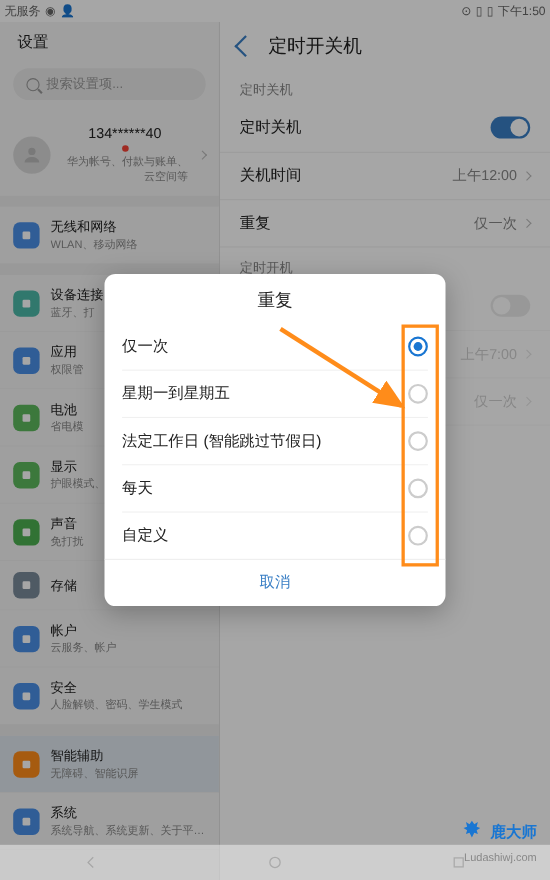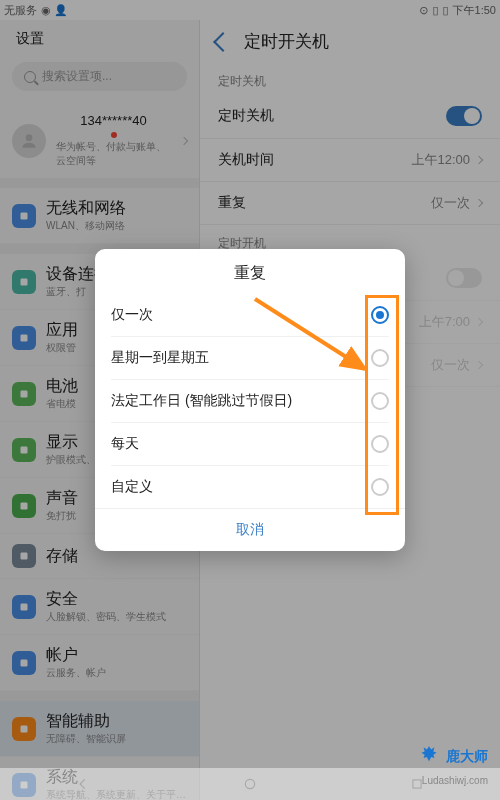--- a/index.html
+++ b/index.html
@@ -16,31 +16,31 @@
     .search-box { margin: 4px 12px 12px; background: #e8e8e8; border-radius: 16px; padding: 6px 12px; display: flex; align-items: center; gap: 6px; font-size: 12px; color: #999; }
     .search-icon { width: 12px; height: 12px; border: 1.5px solid #999; border-radius: 50%; position: relative; }
     .search-icon::after { content: ''; position: absolute; width: 5px; height: 1.5px; background: #999; transform: rotate(45deg); bottom: -2px; right: -4px; }
     
     .account-row { display: flex; align-items: center; padding: 10px 12px; gap: 10px; }
     .avatar { width: 34px; height: 34px; border-radius: 50%; background: #d8d8d8; display: flex; align-items: center; justify-content: center; }
     .avatar svg { width: 20px; height: 20px; fill: #bbb; }
     .account-text { flex: 1; }
     .account-phone { font-size: 13px; color: #222; display: flex; align-items: center; gap: 4px; flex-direction: column; }
     .red-dot { width: 6px; height: 6px; border-radius: 50%; background: #f44336; }
-    .account-sub { font-size: 10px; color: #888; margin-top: 2px; }
+    .account-sub { font-size: 10px; color: #888; margin-top: 2px; text-align: right; }
     .chevron { width: 6px; height: 6px; border-top: 1px solid #bbb; border-right: 1px solid #bbb; transform: rotate(45deg); }
     
     .section-gap { height: 10px; background: #ececec; }
     
     .menu-item { display: flex; align-items: center; padding: 10px 12px; gap: 10px; background: #f5f5f5; border-bottom: 1px solid #eee; }
     .menu-item.active { background: #dfe7ef; }
     .menu-icon { width: 24px; height: 24px; border-radius: 6px; display: flex; align-items: center; justify-content: center; flex-shrink: 0; }
     .menu-icon svg { width: 14px; height: 14px; fill: #fff; }
     .menu-text { flex: 1; overflow: hidden; }
-    .menu-title { font-size: 16px; color: #222; white-space: nowrap; overflow: hidden; text-overflow: ellipsis; }
+    .menu-title { font-size: 12px; color: #222; white-space: nowrap; overflow: hidden; text-overflow: ellipsis; }
     .menu-sub { font-size: 10px; color: #888; white-space: nowrap; overflow: hidden; text-overflow: ellipsis; }
     
     .right-panel { flex: 1; background: #fff; display: flex; flex-direction: column; }
     .right-header { display: flex; align-items: center; padding: 10px 16px; gap: 14px; }
     .back-arrow { width: 14px; height: 14px; border-left: 2px solid #3a7fc5; border-bottom: 2px solid #3a7fc5; transform: rotate(45deg); }
     .right-title { font-size: 17px; color: #222; }
     
     .section-label { font-size: 12px; color: #888; padding: 10px 18px 4px; }
     .setting-row { display: flex; align-items: center; justify-content: space-between; padding: 12px 18px; border-bottom: 1px solid #f0f0f0; }
     .setting-label { font-size: 14px; color: #222; }
@@ -196,33 +196,33 @@
             <div class="menu-title">存储</div>
           </div>
         </div>
         <div class="menu-item">
           <div class="menu-icon" style="background:#4a8fe7">
             <svg viewBox="0 0 24 24">
               <rect x="6" y="6" width="12" height="12" rx="2"></rect>
             </svg>
           </div>
     <div class="menu-text">
+            <div class="menu-title">帐户</div>
+            <div class="menu-sub">云服务、帐户</div>
+          </div>
+        </div>
+        <div class="menu-item">
+          <div class="menu-icon" style="background:#4a8fe7">
+            <svg viewBox="0 0 24 24">
+              <rect x="6" y="6" width="12" height="12" rx="2"></rect>
+            </svg>
+          </div>
+    <div class="menu-text">
             <div class="menu-title">安全</div>
             <div class="menu-sub">人脸解锁、密码、学生模式</div>
-          </div>
-        </div>
-        <div class="menu-item">
-          <div class="menu-icon" style="background:#4a8fe7">
-            <svg viewBox="0 0 24 24">
-              <rect x="6" y="6" width="12" height="12" rx="2"></rect>
-            </svg>
-          </div>
-    <div class="menu-text">
-            <div class="menu-title">帐户</div>
-            <div class="menu-sub">云服务、帐户</div>
           </div>
         </div>
         <div class="section-gap"></div>
         <div class="menu-item active">
           <div class="menu-icon" style="background:#ff8c1a">
             <svg viewBox="0 0 24 24">
               <rect x="6" y="6" width="12" height="12" rx="2"></rect>
             </svg>
           </div>
     <div class="menu-text">

